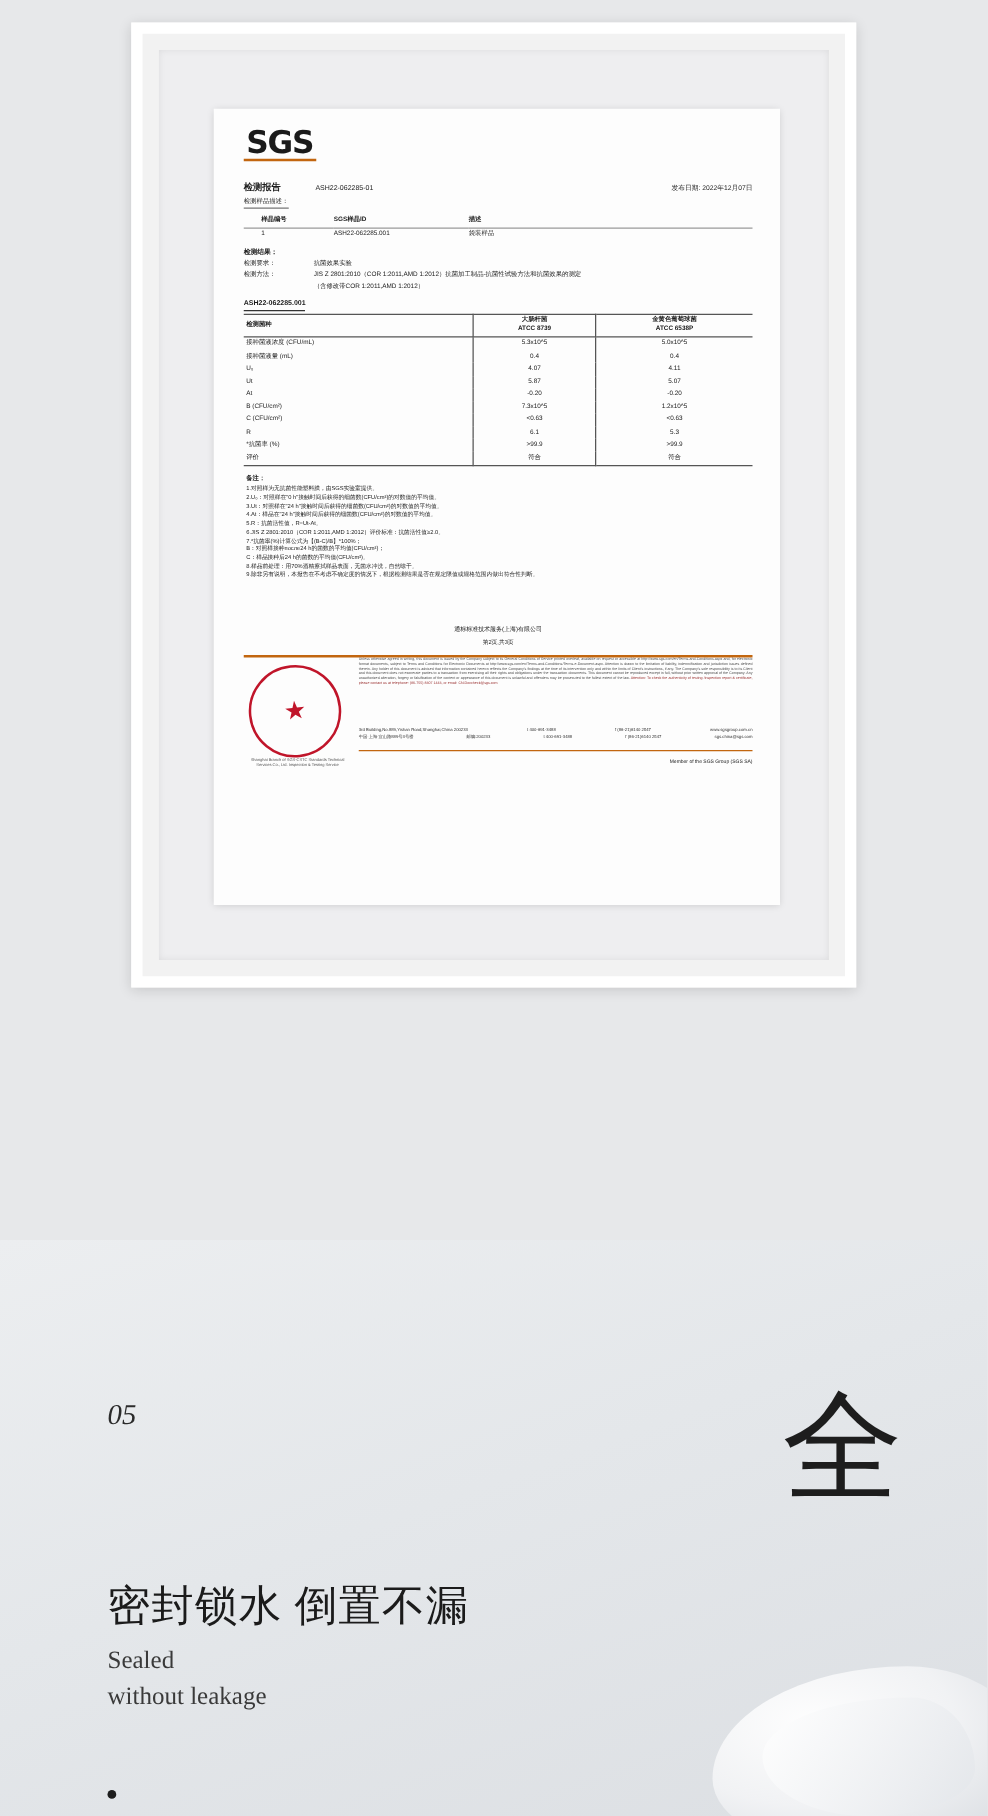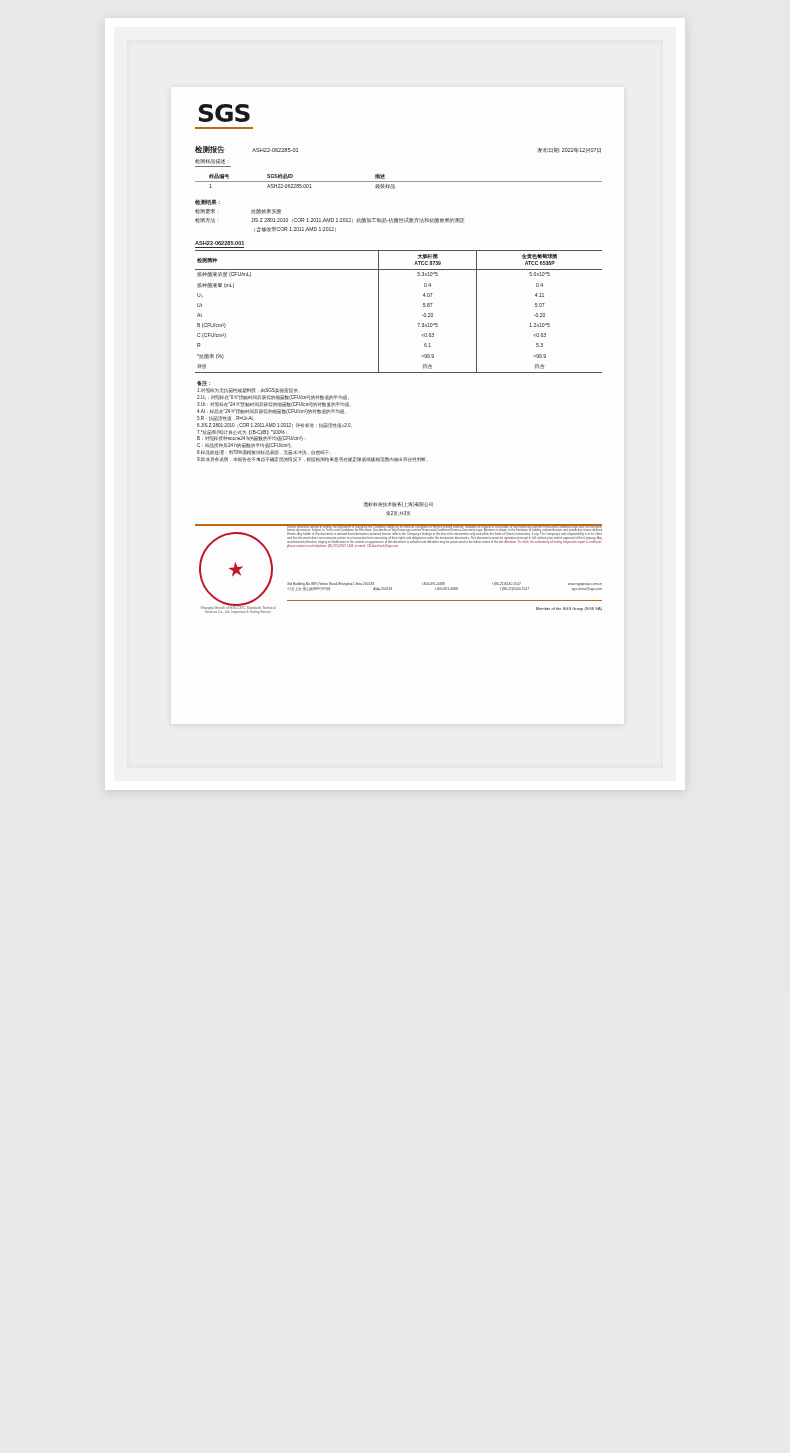--- a/index.html
+++ b/index.html
@@ -512,14 +512,25 @@
           </div>
         </div>
 
         <div class="member">Member of the SGS Group (SGS SA)</div>
       </div>
 
     </div>
 
   </div>
 
+  <div class="feature-section">
+    <div class="swirl"></div>
+    <div class="swirl2"></div>
+
+    <div class="feat-num">05</div>
+    <div class="big-glyph">全</div>
+    <div class="feat-title">密封锁水 倒置不漏</div>
+    <div class="feat-sub1">Sealed</div>
+    <div class="feat-sub2">without leakage</div>
+    <div class="bullet-dot"></div>
+  </div>
 
 </div>
 
 </body></html>

